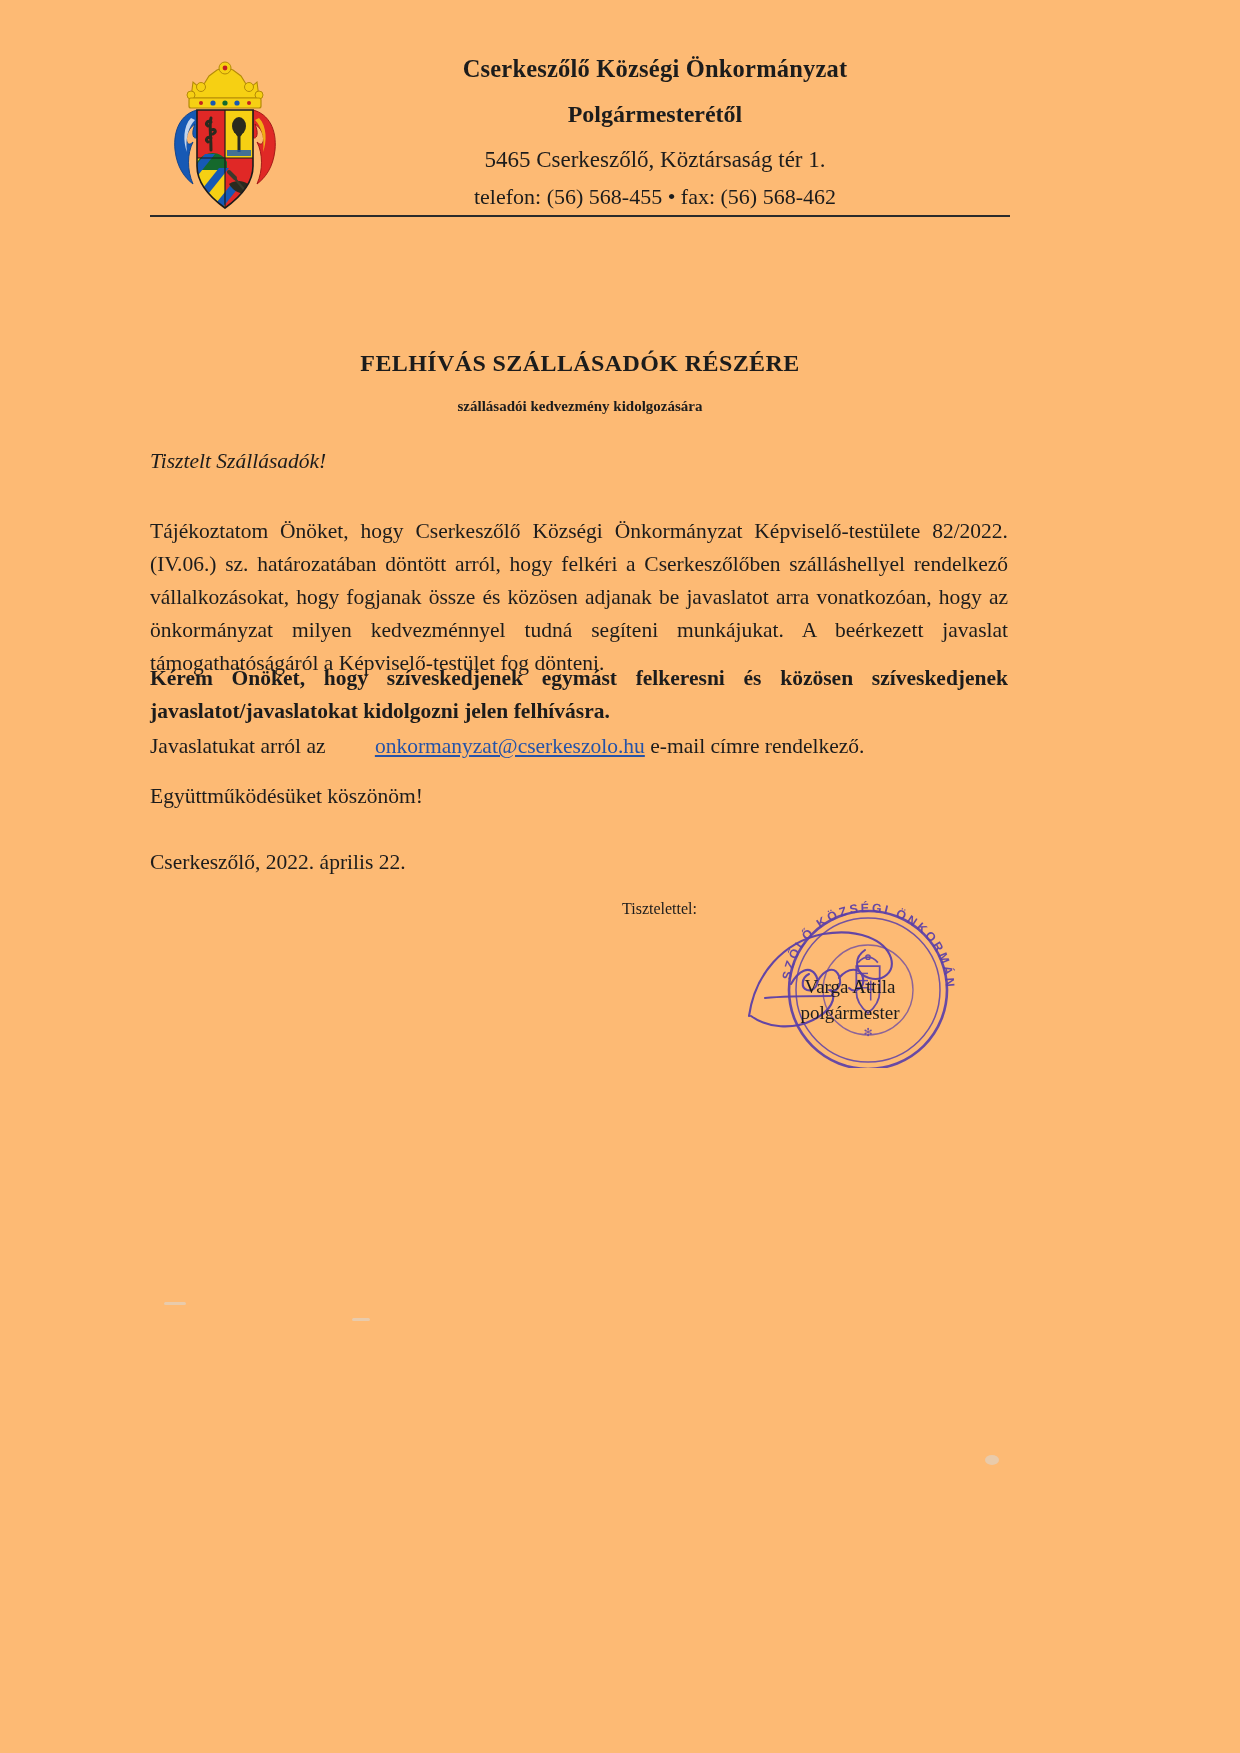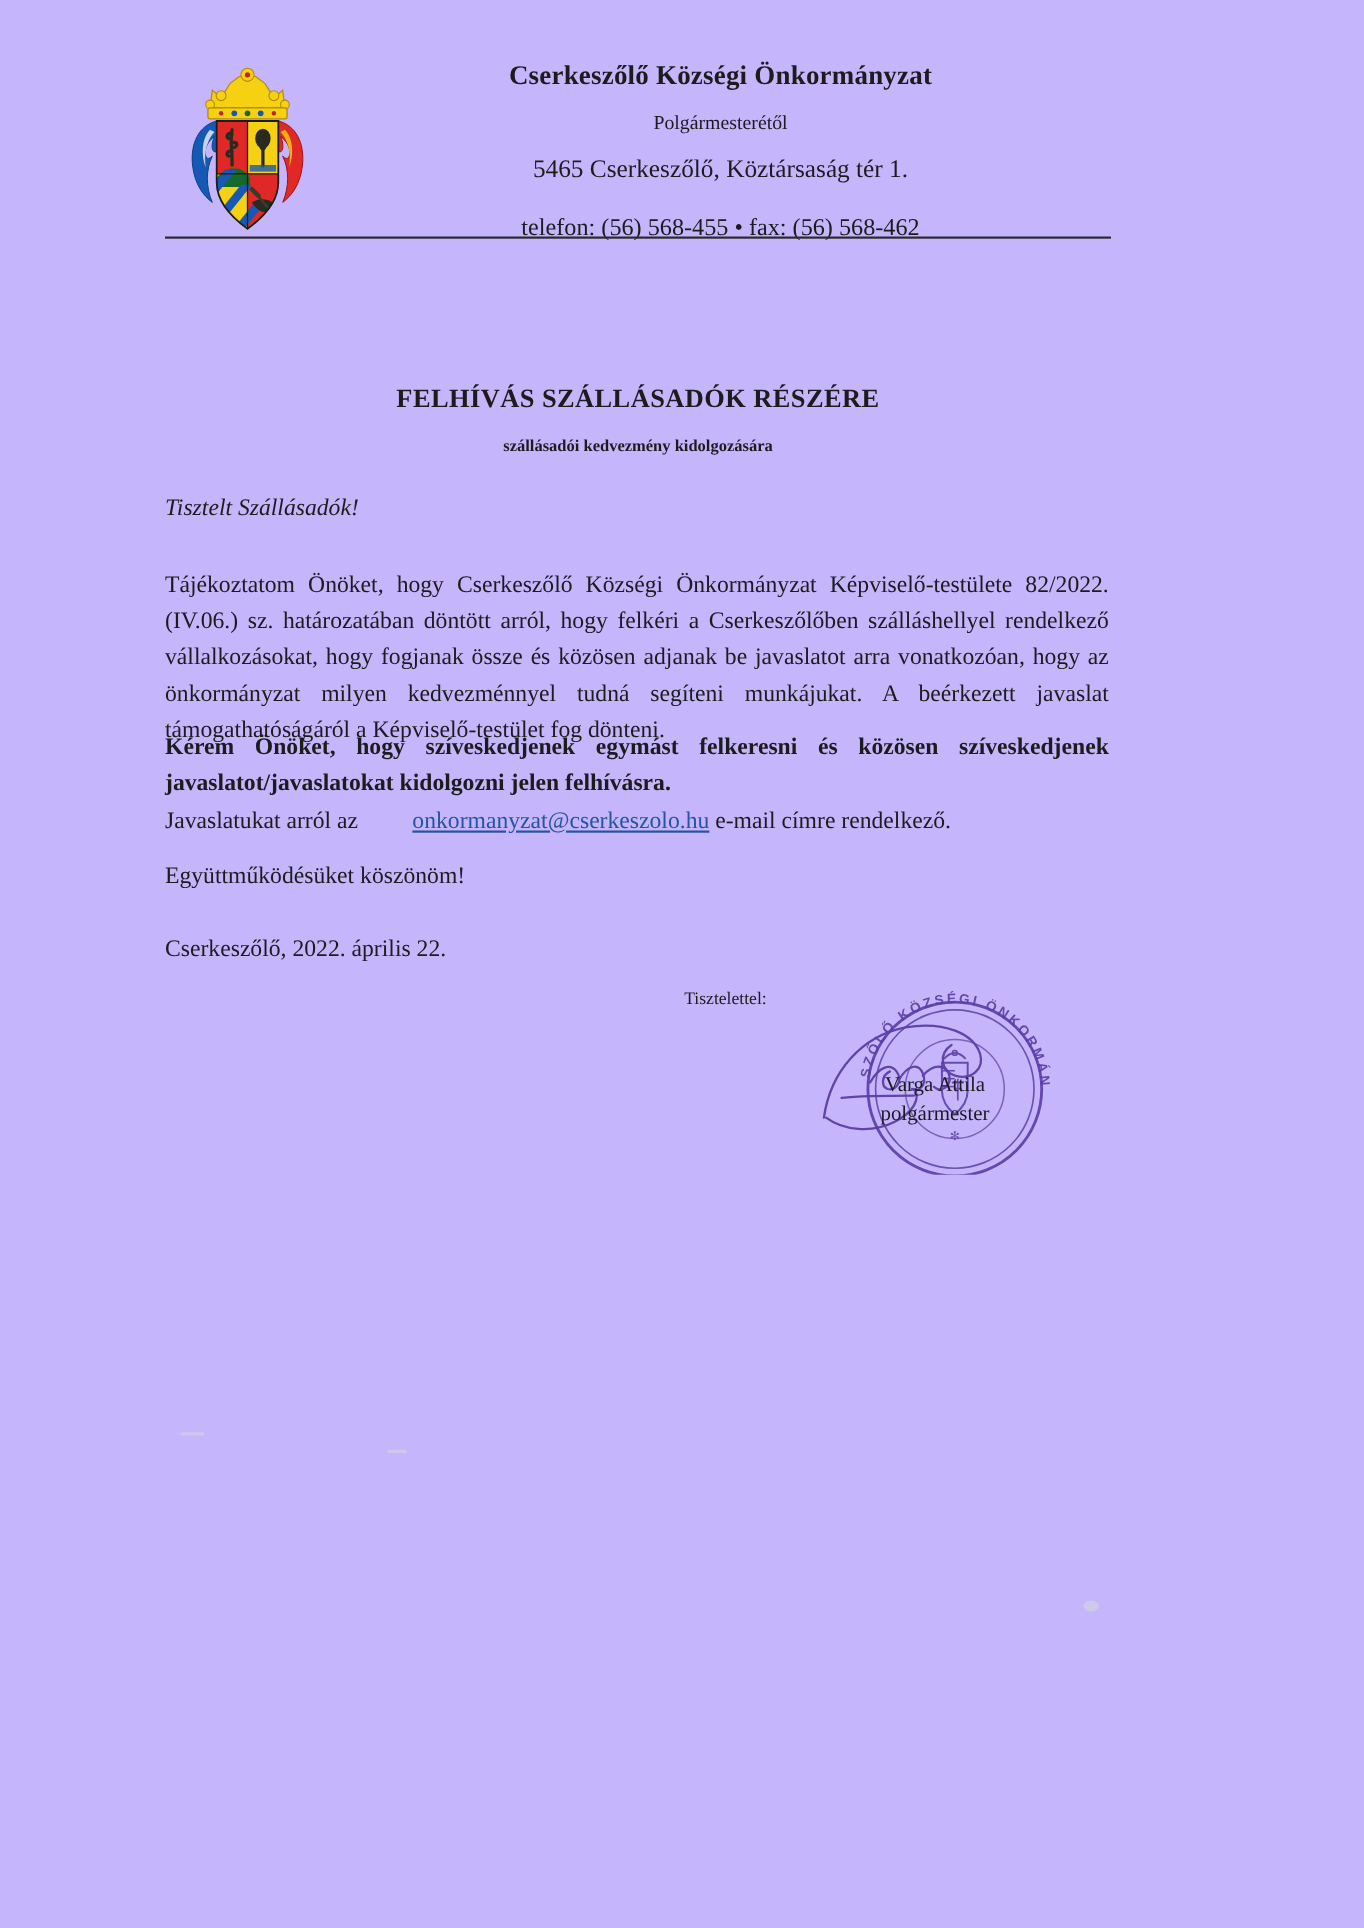--- a/index.html
+++ b/index.html
@@ -12,21 +12,21 @@
     font-family: "Liberation Serif", "DejaVu Serif", serif;
     color: #1c1c1c;
     position: relative;
     overflow: hidden;
   }
 
   .page {
     position: relative;
     width: 1240px;
     height: 1753px;
-    background: #c4b5fd;
+    background: #fdba74;
     padding: 0;
   }
 
   
   .letterhead {
     position: absolute;
     left: 150px; top: 48px;
     width: 860px;
     display: flex;
     flex-direction: row;
@@ -47,29 +47,29 @@
     padding-top: 8px;
   }
   .org-line1 {
     font-size: 24.5px;
     font-weight: bold;
     letter-spacing: 0.2px;
     line-height: 1.05;
     margin-bottom: 20px;
   }
   .org-line2 {
-    font-size: 18px;
-    font-weight: normal;
+    font-size: 24px;
+    font-weight: bold;
     line-height: 1.05;
     margin-bottom: 21px;
   }
   .org-line3 {
     font-size: 23px;
     line-height: 1.05;
-    margin-bottom: 29px;
+    margin-bottom: 13px;
   }
   .org-line4 {
     font-size: 22px;
     line-height: 1.05;
   }
 
   .rule {
     position: absolute;
     left: 150px; top: 215px;
     width: 860px;

